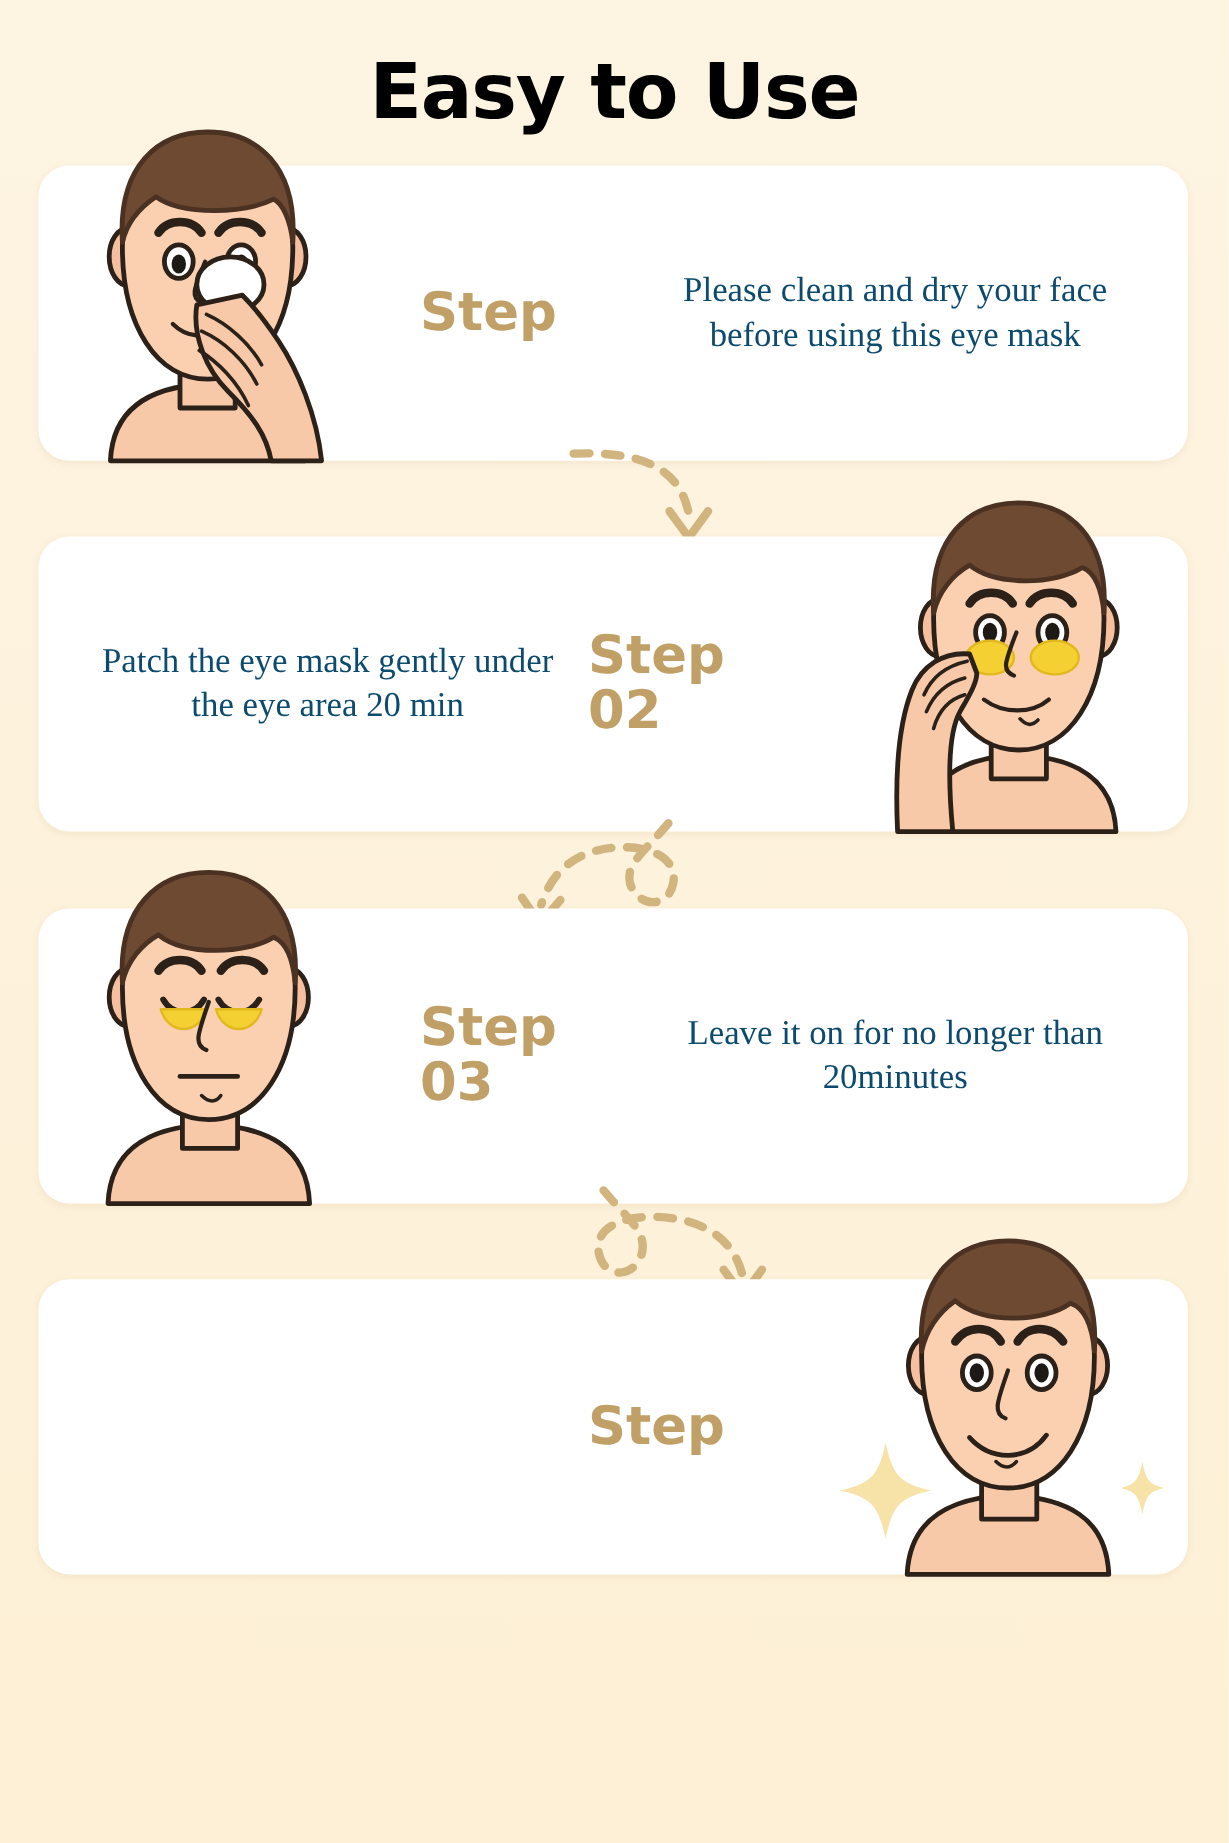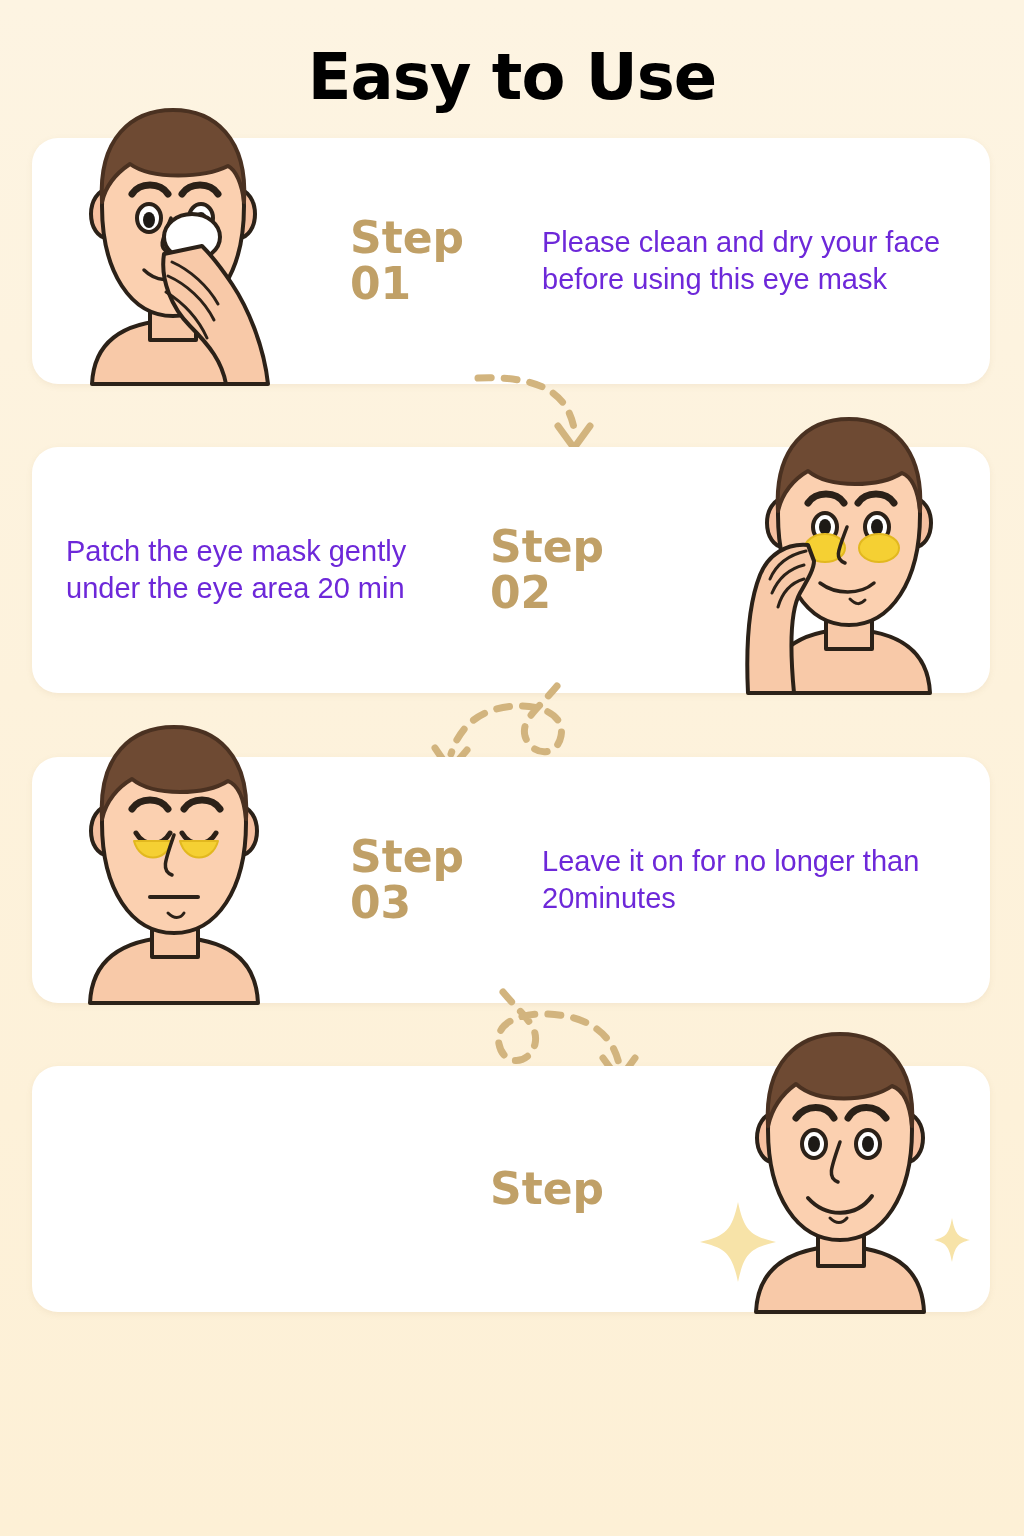--- a/index.html
+++ b/index.html
@@ -58,27 +58,28 @@
     color: #c0a067;
     text-align: left;
     padding-left: 18px;
     box-sizing: border-box;
   }
   .steplabel .num { display: block; }
   .row.rtl .steplabel { text-align: left; padding-left: 0; padding-right: 18px; }
 
   .desc {
     flex: 1 1 auto;
-    font-family: Liberation Sans, sans-serif;
+    font-family: Liberation Serif, serif;
     font-size: 29px;
     line-height: 1.28;
-    color: #6d28d9;
+    color: #0c4a6e;
     padding-right: 40px;
     padding-left: 10px;
     box-sizing: border-box;
+    text-align: center;
   }
   .row.rtl .desc { padding-left: 34px; padding-right: 10px; }
 
   
   .figure { position: absolute; bottom: 0; width: 300px; height: 290px; left: 0; }
   .figure svg { display: block; width: 300px; height: 290px; overflow: visible; }
 
   
   .connector { position: absolute; pointer-events: none; }
   .c1 { left: 470px; top: 366px; width: 140px; height: 90px; }
@@ -120,21 +121,20 @@
               <path d="M140 168 C158 176 176 192 186 210" fill="none" stroke-width="3"></path>
               <path d="M136 182 C154 190 172 206 182 226" fill="none" stroke-width="3"></path>
               <path d="M134 198 C150 208 166 224 175 244" fill="none" stroke-width="3"></path>
             </g>
           </svg>
         </div>
       </div>
 
       <div class="steplabel">
         <span>Step</span>
-        <span class="num">01</span>
       </div>
 
       <div class="desc">Please clean and dry your face before using this eye mask</div>
     </div>
   </div>
 
   <div class="connector c1">
     <svg viewBox="0 0 140 90" width="140" height="90">
       <path d="M8 12 C62 10 96 22 104 62" fill="none" stroke="#d2b47e" stroke-width="7" stroke-linecap="round" stroke-dasharray="13 13"></path>
       <path d="M88 60 L104 82 L120 60" fill="none" stroke="#d2b47e" stroke-width="7" stroke-linecap="round" stroke-linejoin="round"></path>

